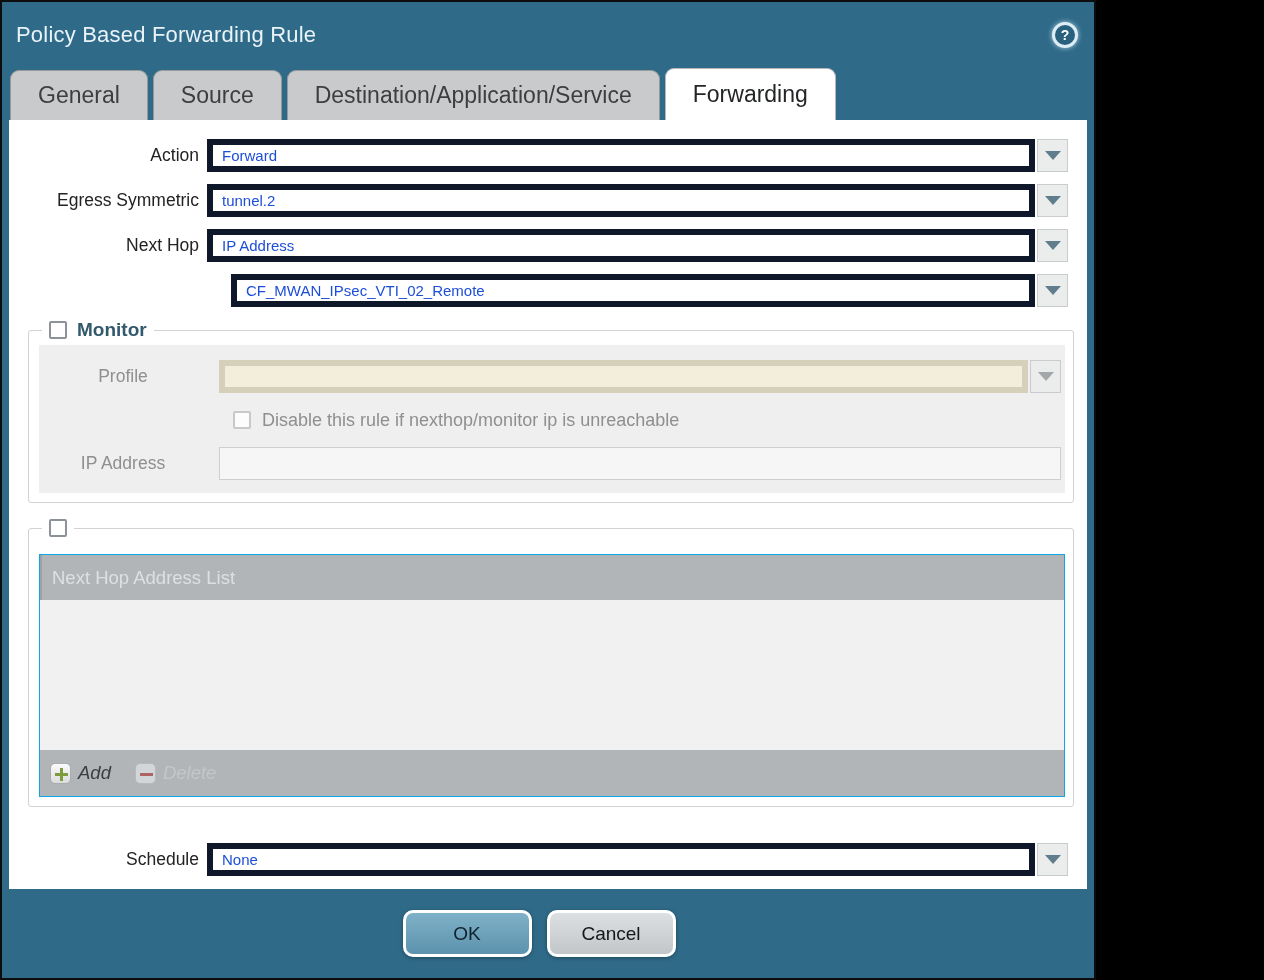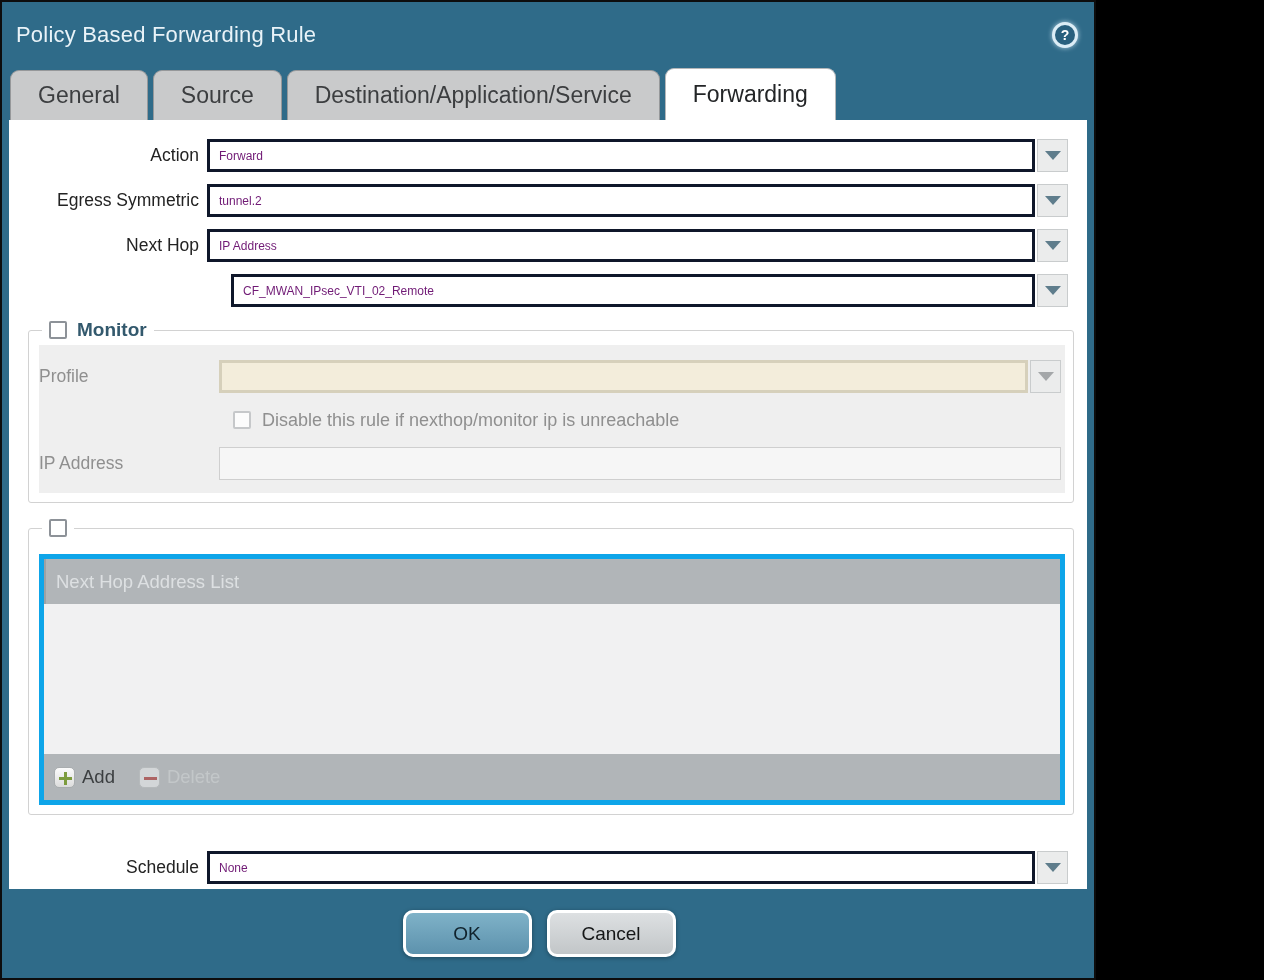--- a/index.html
+++ b/index.html
@@ -57,23 +57,23 @@
   }
 
   .row{ display:flex; align-items:center; margin-bottom:12px; }
   .row .lbl{
     width:198px; flex:0 0 198px; text-align:right; padding-right:8px;
     font-size:17.5px; color:#232323; white-space:nowrap;
   }
   .combo{ flex:1 1 auto; display:flex; height:33px; margin-right:19px; }
   .combo.indent{ margin-left:24px;justify-content:center; }
   .value-box{
-    flex:1 1 auto; background:#fff; border:3px solid #0f172a;
+    flex:1 1 auto; background:#fff; border:6px solid #0f172a;
     display:flex; align-items:center; padding:0 9px;
-    font-size:12px; color:#701a75; overflow:hidden; white-space:nowrap;
+    font-size:15px; color:#1d4ed8; overflow:hidden; white-space:nowrap;
   }
   .drop-btn{
     width:31px; flex:0 0 31px; margin-left:2px;
     background:#ebecec; border:1px solid #c9cccd;
     display:flex; align-items:center; justify-content:center;
     cursor:pointer;
   }
   .arrow{
     width:0; height:0;
     border-left:8px solid transparent; border-right:8px solid transparent;
@@ -97,45 +97,45 @@
   .checkbox{
     width:18px; height:18px; border:2px solid #8d9298;
     border-radius:2px; background:#fff; cursor:pointer; flex:0 0 18px;
   }
   .checkbox.disabled{ border-color:#c6c8ca; background:#fcfcfc; cursor:default; }
 
   .monitor-panel{ background:#efefef; padding:15px 0 13px 0; }
   .m-row{ display:flex; align-items:center; margin-bottom:14px; }
   .m-row:last-child{ margin-bottom:0; }
   .m-lbl{
-    width:180px; flex:0 0 180px; text-align:left; padding-right:12px;
+    width:180px; flex:0 0 180px; text-align:center; padding-right:12px;
     font-size:17.5px; color:#8f8f8f; white-space:nowrap;
   }
   .m-combo{ flex:1 1 auto; display:flex; height:33px; margin-right:4px; }
   .value-box.beige{ background:#f3eddb; border-color:#d6d0bb; }
   .cb-row{ margin-left:194px; display:flex; align-items:center; gap:11px; height:26px; }
   .cb-text{ font-size:18px; color:#8f8f8f; }
   .input-disabled{
     flex:1 1 auto; height:33px; margin-right:4px;
     background:#f6f6f6; border:1px solid #cfcfcf;
     display:flex; align-items:center; padding:0 9px;
     font-size:17.5px; color:#8f8f8f;
   }
 
   
-  .nh-table{ margin-top:13px; border:5px solid #0ea5e9; }
+  .nh-table{ margin-top:13px; border:1px solid #0ea5e9; }
   .nh-thead{
     height:45px; background:#b1b5b8; color:#dde0e2;
     display:flex; align-items:center; padding-left:10px;
     font-size:18.5px; border-left:2px solid #9da1a4;
   }
   .nh-tbody{ height:150px; background:#f1f1f2; }
   .nh-tfoot{
     height:46px; background:#b1b5b8;
-    display:flex; align-items:center; padding-left:10px; gap:24px;
+    display:flex; align-items:center; padding-left:10px; gap:24px;font-style:italic;
   }
   .tool{ display:flex; align-items:center; gap:7px; cursor:pointer; }
   .tool.disabled{ cursor:default; }
   .tool-label{ font-size:18.5px; }
   .tool.add .tool-label{ color:#3b3e40; }
   .tool.disabled .tool-label{ color:#c3c7c9; }
   .icon-sq{
     width:21px; height:21px; border-radius:5px;
     border:1px solid #a9adaf;
     background:linear-gradient(#fbfbfb,#dcdcdc);

